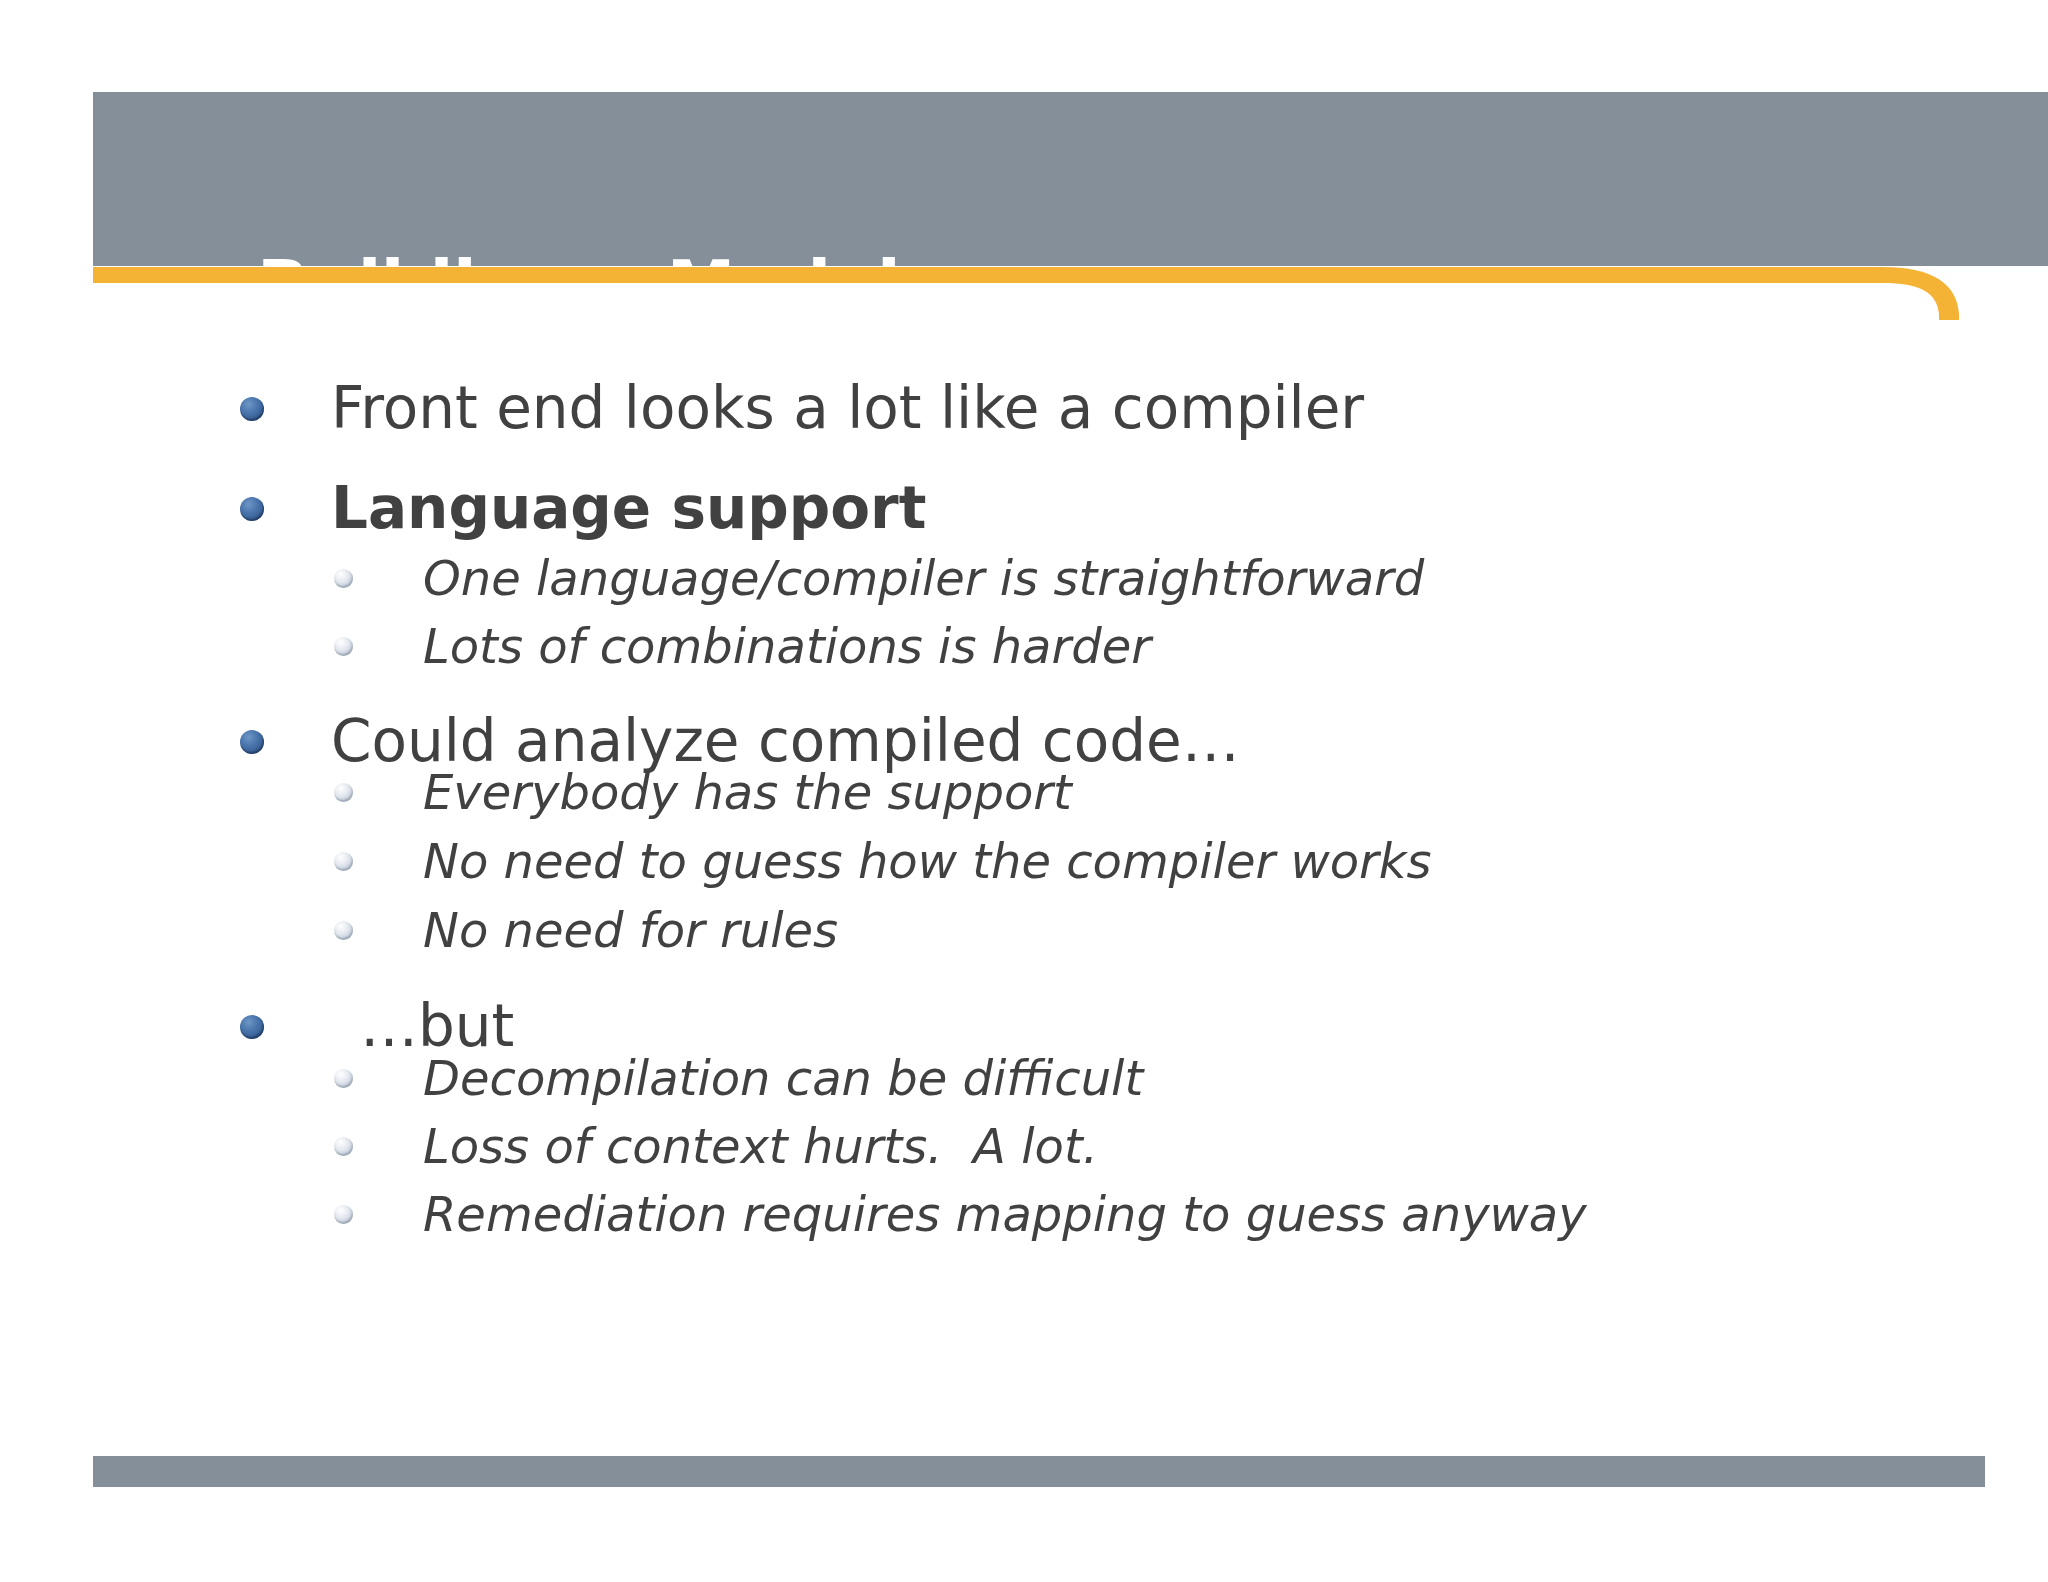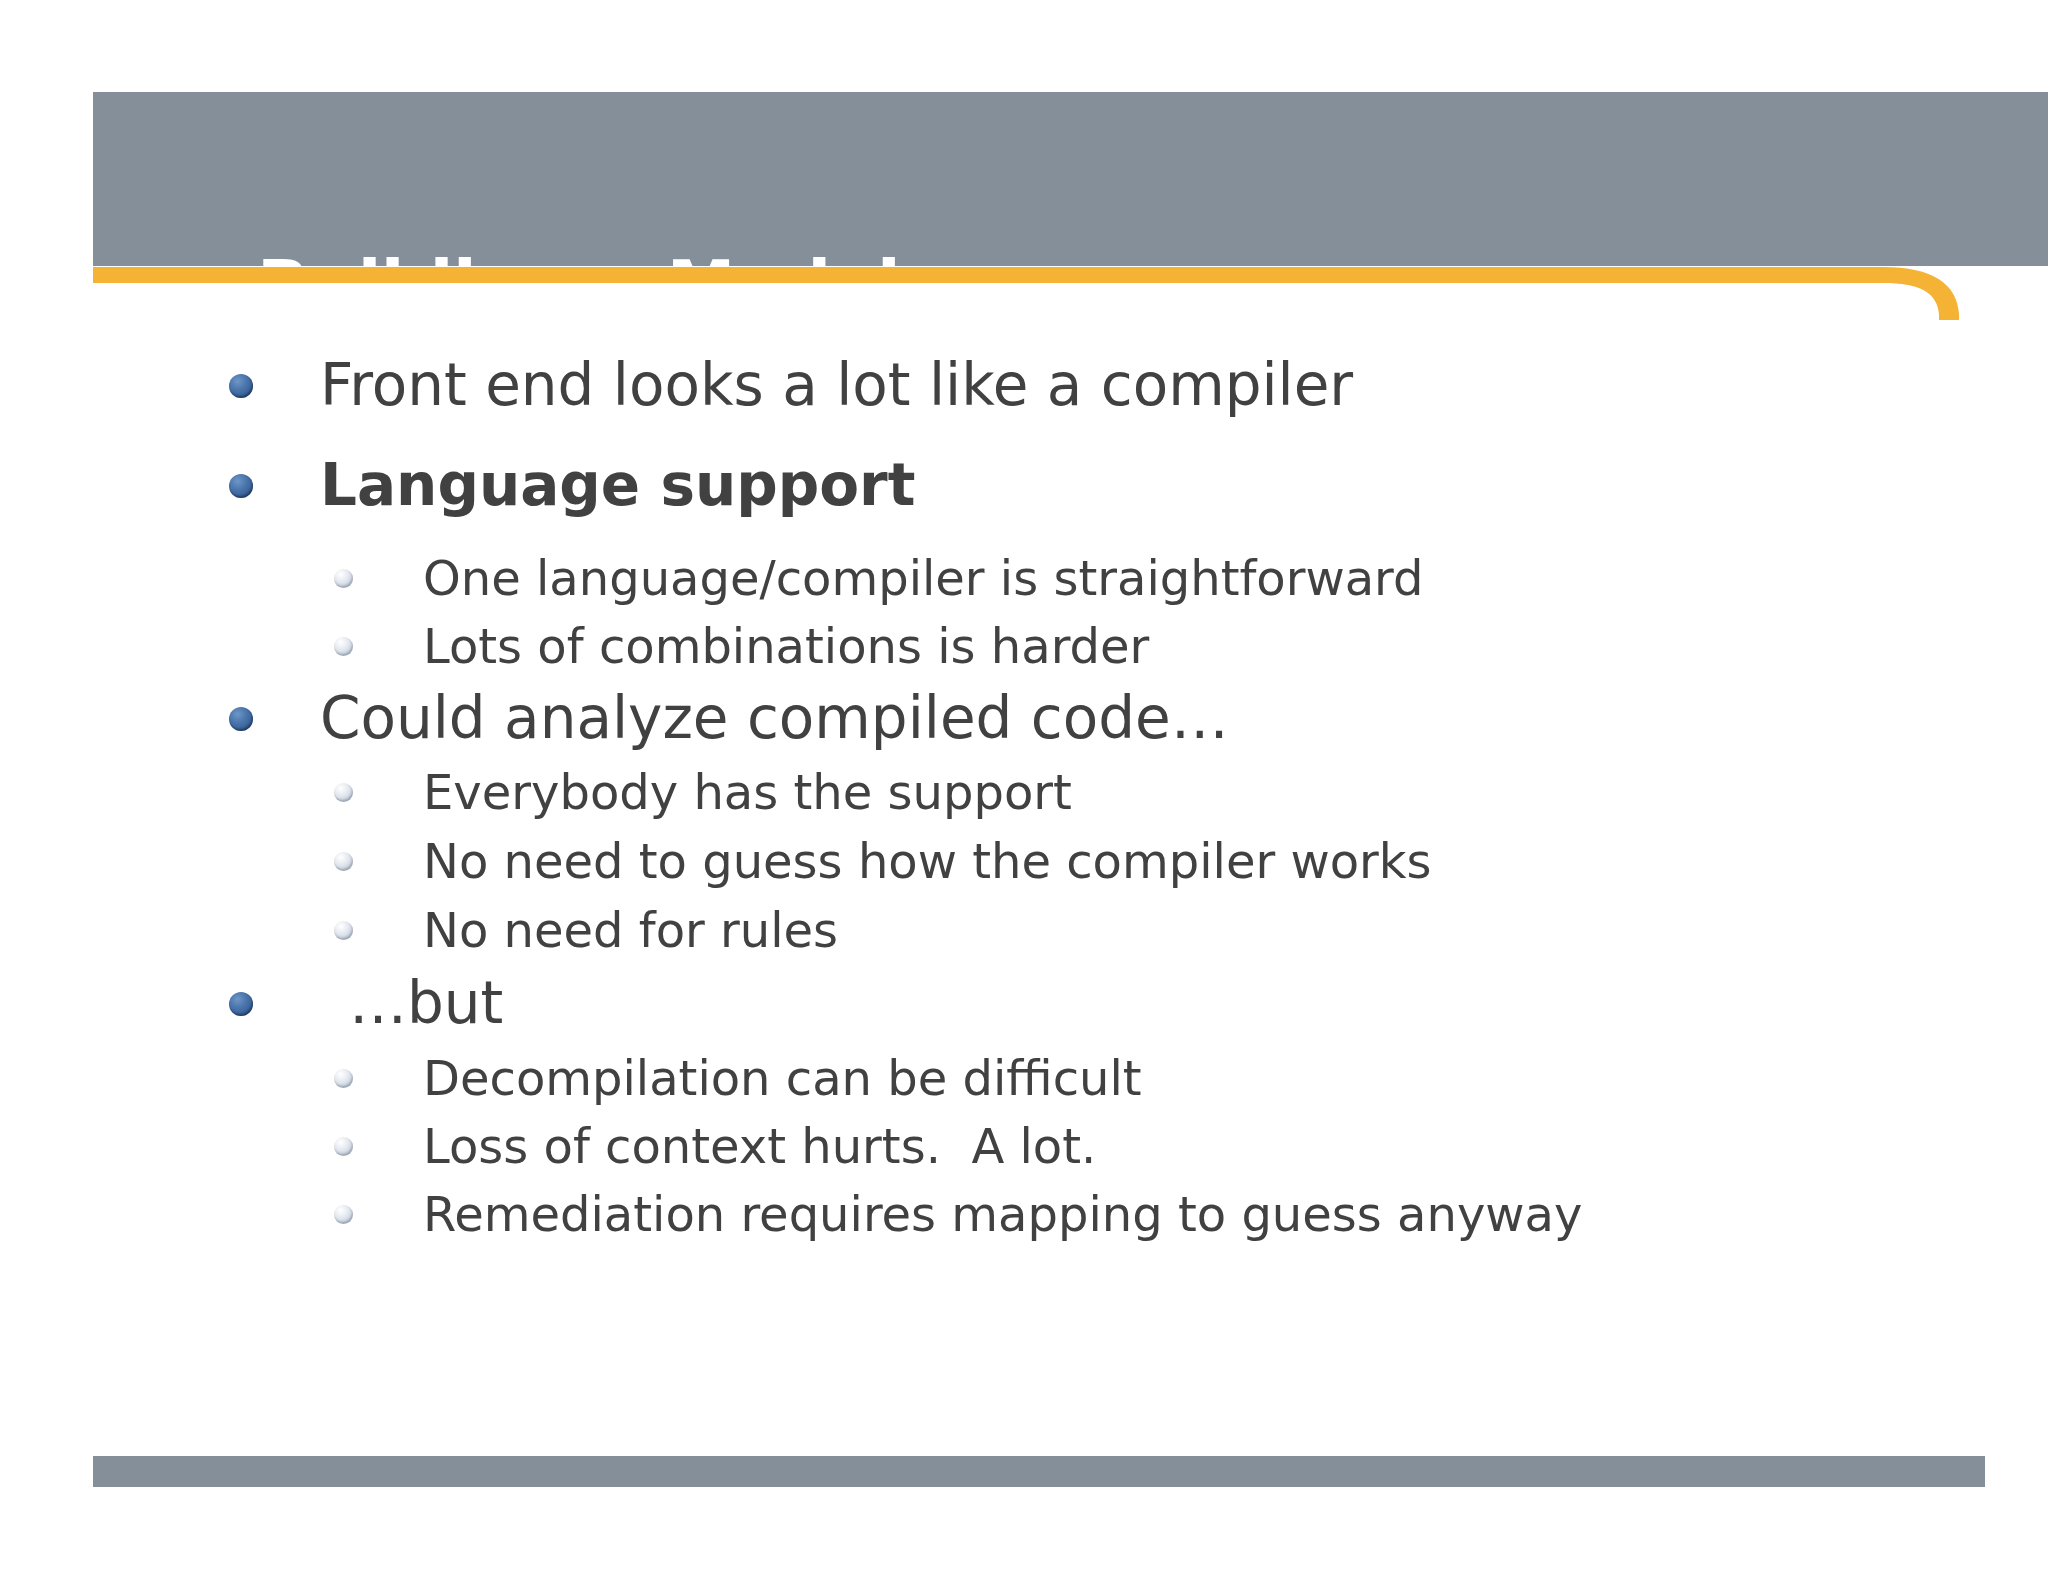--- a/index.html
+++ b/index.html
@@ -66,21 +66,22 @@
   }
 
   .bullet-row {
     position: absolute;
     display: flex;
     align-items: flex-start;
   }
 
   
   .lvl1 {
-    left: 229px;
+    left: 240px;
+    margin-top: 23px;
   }
   .lvl1 .marker {
     width: 24px;
     height: 24px;
     margin-top: 22px;
     margin-right: 67px;
     flex: 0 0 auto;
     border-radius: 50%;
     background:
       radial-gradient(circle at 36% 30%, #6f96c6 0%, #4a76ad 38%, #375e93 72%, #2b4a77 100%);
@@ -106,20 +107,21 @@
     border-radius: 50%;
     background:
       radial-gradient(circle at 36% 28%, #ffffff 0%, #e3e8ef 42%, #c5cedb 75%, #aab5c4 100%);
     box-shadow: inset -1px -2px 2px rgba(120,132,148,0.5);
   }
   .lvl2 .text {
     font-size: 48px;
     line-height: 56px;
     color: #414141;
     white-space: pre;
+    font-style: italic;
   }
 
   
   #bottom-band {
     position: absolute;
     left: 93px;
     top: 1456px;
     width: 1892px;
     height: 31px;
     background: #848f99;

